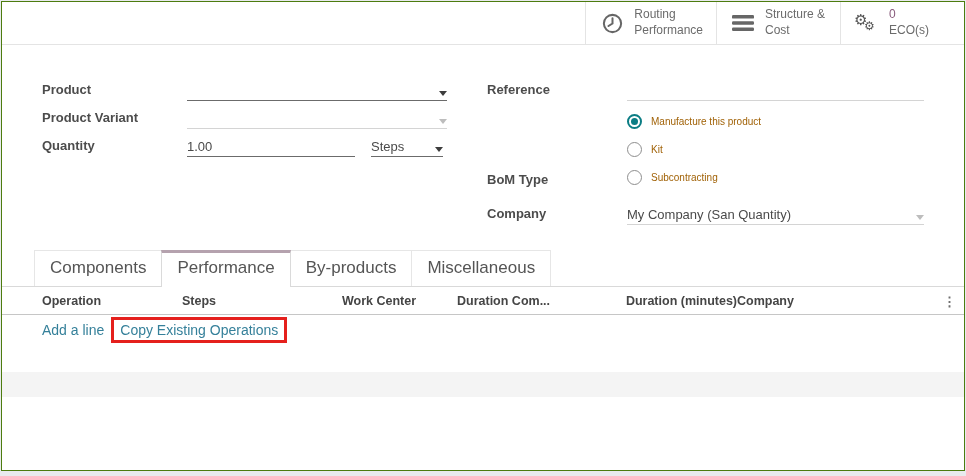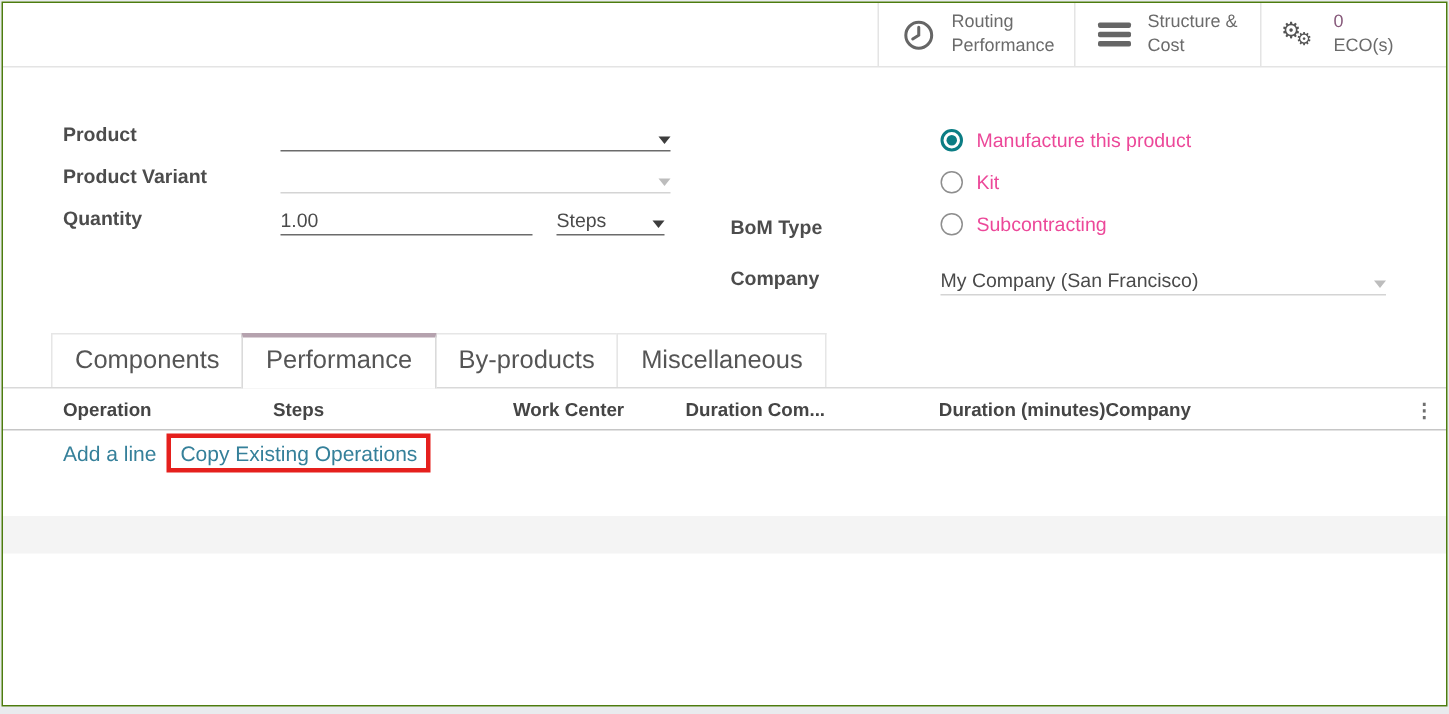--- a/index.html
+++ b/index.html
@@ -31,21 +31,21 @@
   .caret.light { border-top-color:#bdbdbd; }
   .qty { width:168px; margin-right:16px; }
   .uom { width:72px; }
   .grow { flex:1; }
 
   
   .radio-row { display:flex; align-items:center; min-height:28px; gap:9px; cursor:pointer; }
   .radio { width:15px; height:15px; border-radius:50%; border:1.5px solid #8e8e8e; background:#fff; position:relative; flex:none; }
   .radio.on { border:2px solid #0b7d84; }
   .radio.on::after { content:""; position:absolute; left:2px; top:2px; width:7px; height:7px; border-radius:50%; background:#0b7d84; }
-  .radio-label { font-size:13px; color:#ec4899; }
+  .radio-label { font-size:10px; color:#a16207; }
 
   
   .tabs { display:flex; align-items:flex-end; padding-left:32px; border-bottom:1px solid #d9d9d9; margin-top:30px; height:32px; }
   .tab { font-size:17px; color:#555; background:#fff; border:1px solid #e6e6e6; border-bottom:none; padding:7px 15px 8px; cursor:pointer; position:relative; }
   .tab + .tab { margin-left:-1px; }
   .tab.active { border-top:3px solid #b5a2ae; border-left-color:#dadada; border-right-color:#dadada; padding-top:5px; margin-bottom:-1px; padding-bottom:9px; z-index:2; }
 
   
   .thead { display:grid; grid-template-columns:140px 160px 115px 115px 165px 1fr 26px; padding:7px 8px 6px 40px; border-bottom:1px solid #c6c6c6; align-items:center; }
   .th { font-size:12.5px; font-weight:bold; color:#454545; white-space:nowrap; overflow:hidden; }
@@ -129,20 +129,28 @@
           </div>
           <div class="uline uom">
             <span class="fvalue">Steps</span>
               <span class="caret"></span>
           </div>
         </div>
       </div>
     </div>
 
     <div class="fcol right">
+      <div class="frow">
+        <div class="flabel" style="width:140px">Reference</div>
+        <div class="fctrl">
+            <div class="uline light grow">
+              <span class="fvalue"></span>
+            </div>
+          </div>
+      </div>
       <div class="frow" style="align-items:flex-end; margin-top:6px;">
         <div class="flabel" style="width:140px; padding-top:4px;">BoM Type</div>
         <div style="flex:1">
           <div class="radio-row">
             <span class="radio on"></span>
             <span class="radio-label">Manufacture this product</span>
           </div>
           <div class="radio-row">
             <span class="radio"></span>
             <span class="radio-label">Kit</span>
@@ -150,21 +158,21 @@
           <div class="radio-row">
             <span class="radio"></span>
             <span class="radio-label">Subcontracting</span>
           </div>
         </div>
       </div>
       <div class="frow" style="margin-top:6px;">
         <div class="flabel" style="width:140px">Company</div>
         <div class="fctrl">
             <div class="uline light grow">
-          <span class="fvalue">My Company (San Francisco)</span>
+          <span class="fvalue">My Company (San Quantity)</span>
               <span class="caret light"></span>
         </div>
           </div>
       </div>
     </div>
   </div>
 
   <div class="tabs">
     <div class="tab">Components</div>
     <div class="tab active">Performance</div>

